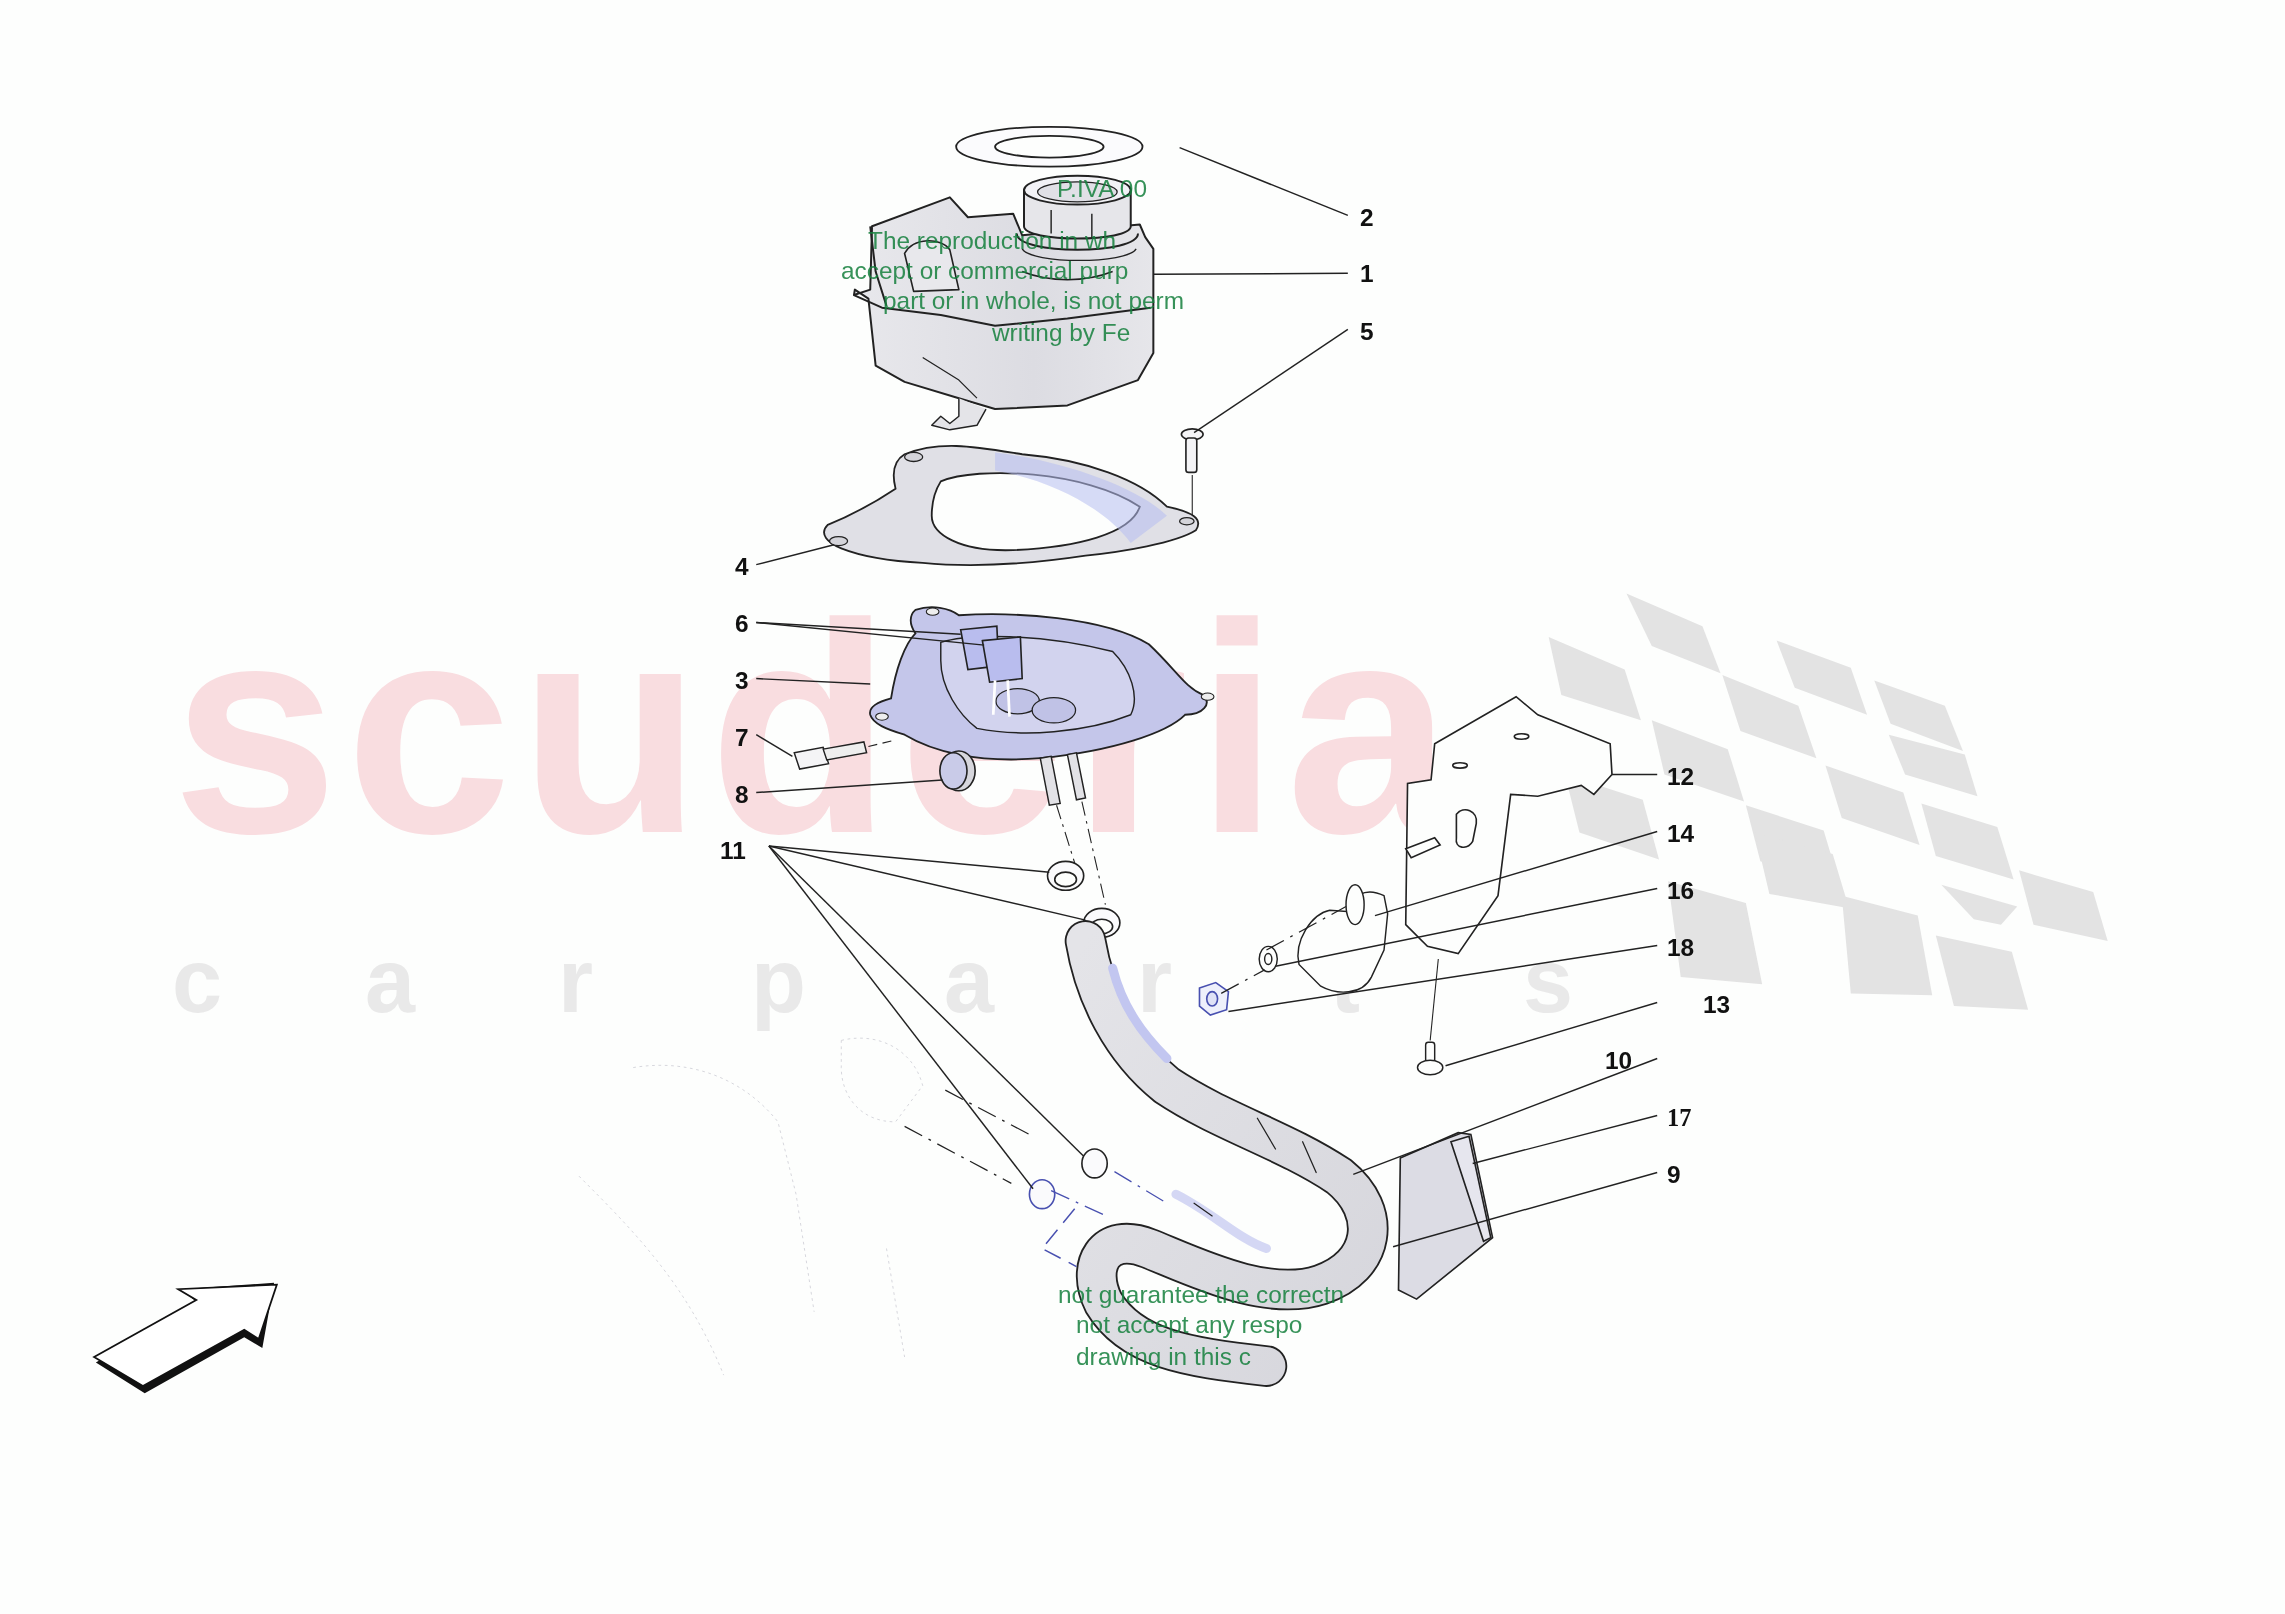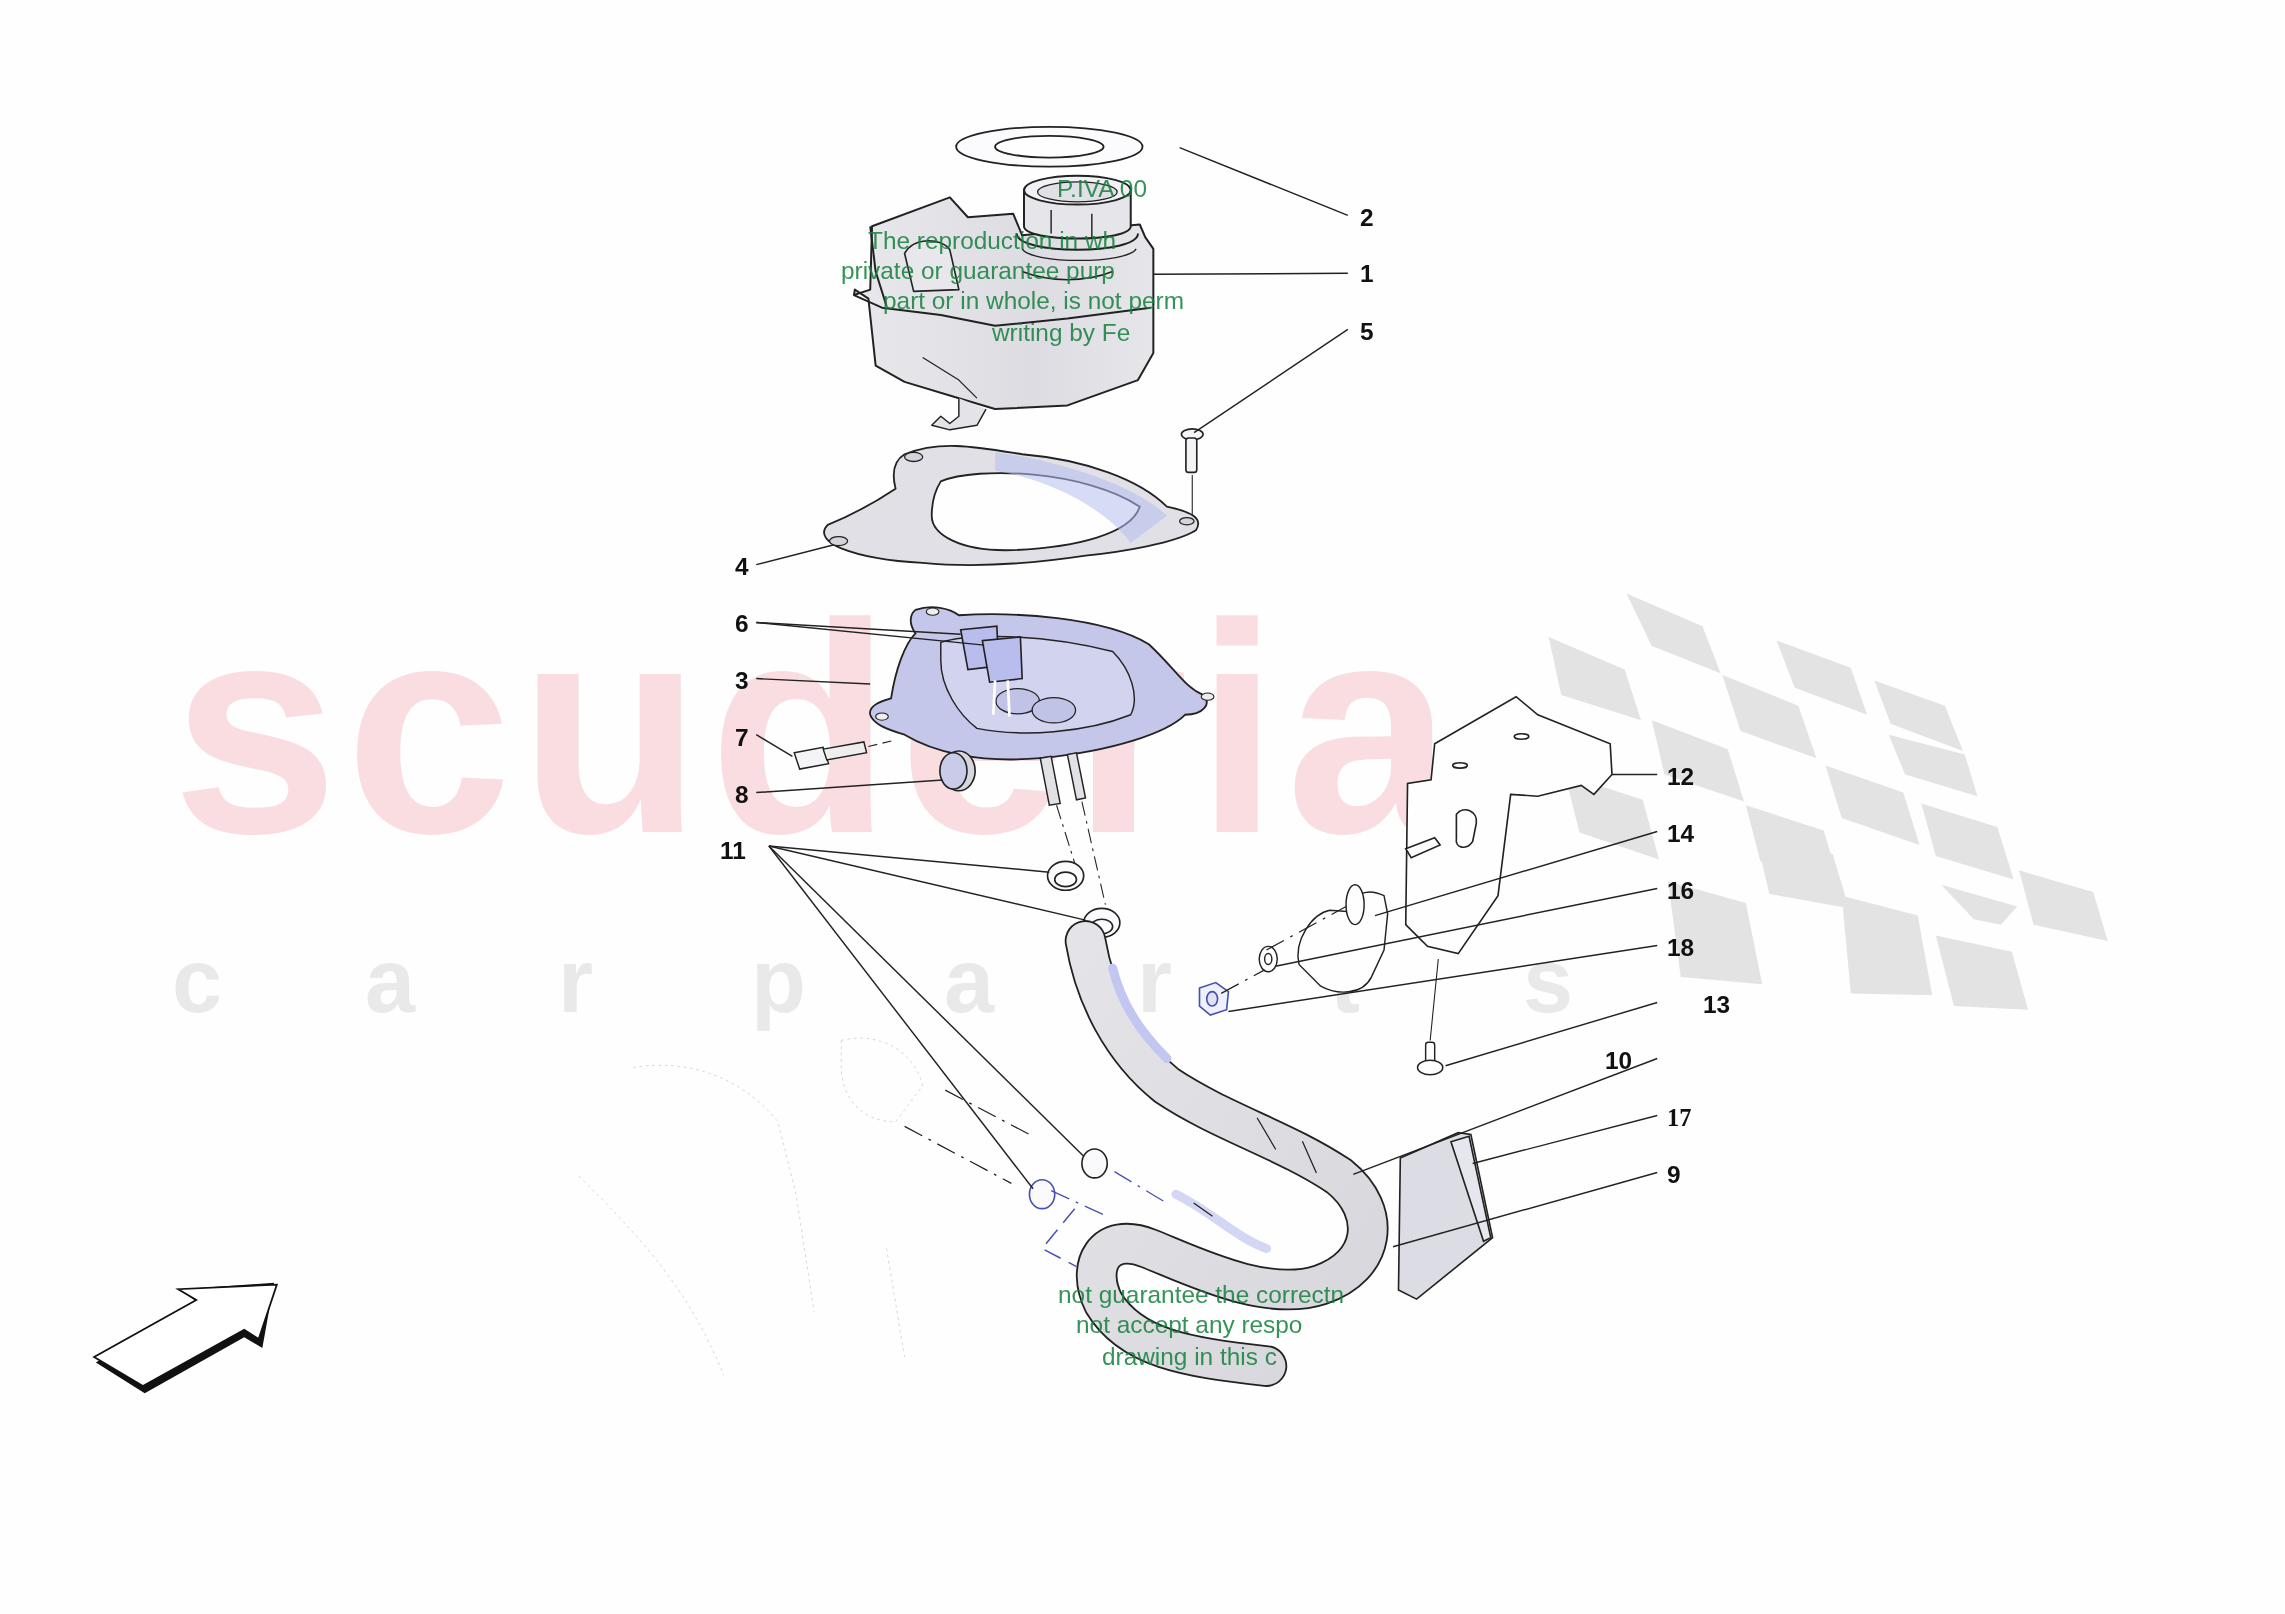--- a/index.html
+++ b/index.html
@@ -226,26 +226,26 @@
     </g>
 
     <g>
       <polygon points="106,1506 160,1540 270,1478 290,1490 303,1418 200,1425 216,1438" fill="#111"></polygon>
       <polygon points="104,1500 158,1532 270,1470 286,1480 306,1420 197,1425 217,1437" fill="#fff" stroke="#111" stroke-width="2"></polygon>
     </g>
   </svg>
 
   <div class="legal" style="left:1057px;top:177px;">P.IVA 00</div>
   <div class="legal" style="left:868px;top:229px;">The reproduction in wh</div>
-  <div class="legal" style="left:841px;top:259px;">private or guarantee purp</div>
+  <div class="legal" style="left:841px;top:259px;">accept or commercial purp</div>
   <div class="legal" style="left:839px;top:289px;margin-left:44px;">part or in whole, is not perm</div>
   <div class="legal" style="left:992px;top:321px;">writing by Fe</div>
   <div class="legal" style="left:1058px;top:1283px;">not guarantee the correctn</div>
   <div class="legal" style="left:1076px;top:1313px;">not accept any respo</div>
-  <div class="legal" style="left:1102px;top:1345px;">drawing in this c</div>
+  <div class="legal" style="left:1076px;top:1345px;">drawing in this c</div>
 
   <div class="callout" style="left:1360px;top:262px;">1</div>
   <div class="callout" style="left:1360px;top:206px;">2</div>
   <div class="callout" style="left:735px;top:669px;">3</div>
   <div class="callout" style="left:735px;top:555px;">4</div>
   <div class="callout" style="left:1360px;top:320px;">5</div>
   <div class="callout" style="left:735px;top:612px;">6</div>
   <div class="callout" style="left:735px;top:726px;">7</div>
   <div class="callout" style="left:735px;top:783px;">8</div>
   <div class="callout" style="left:1667px;top:1163px;">9</div>

